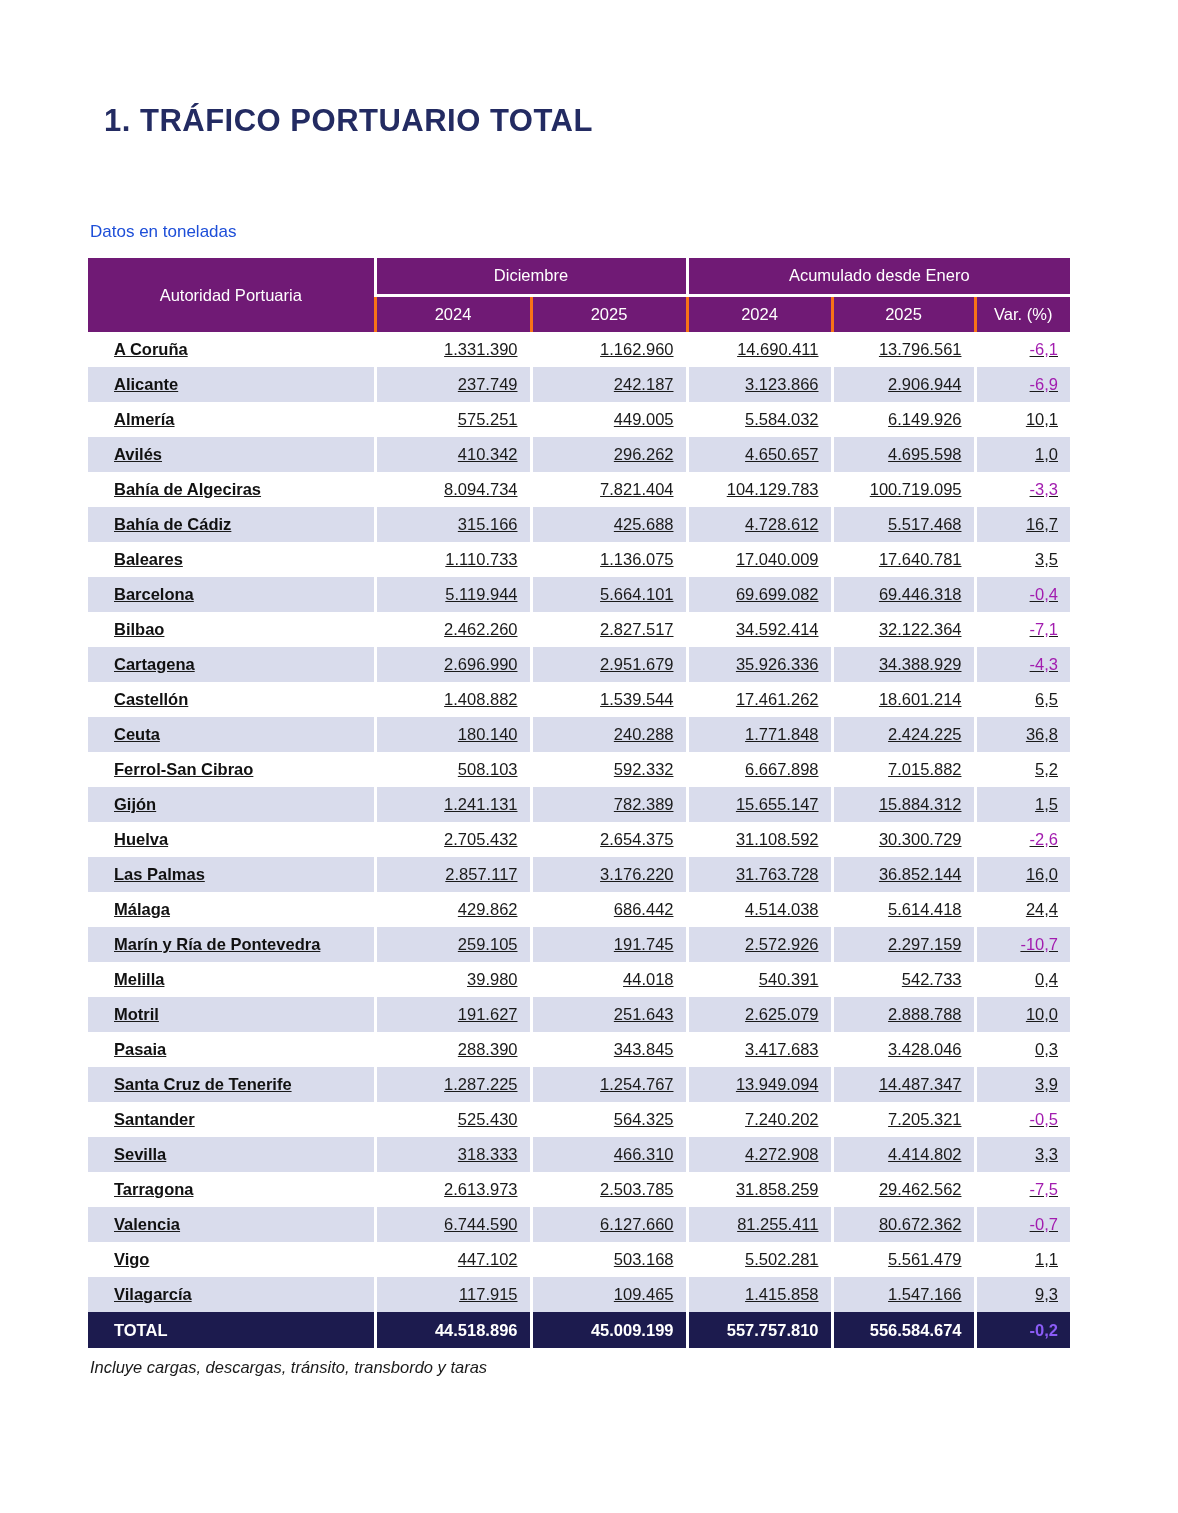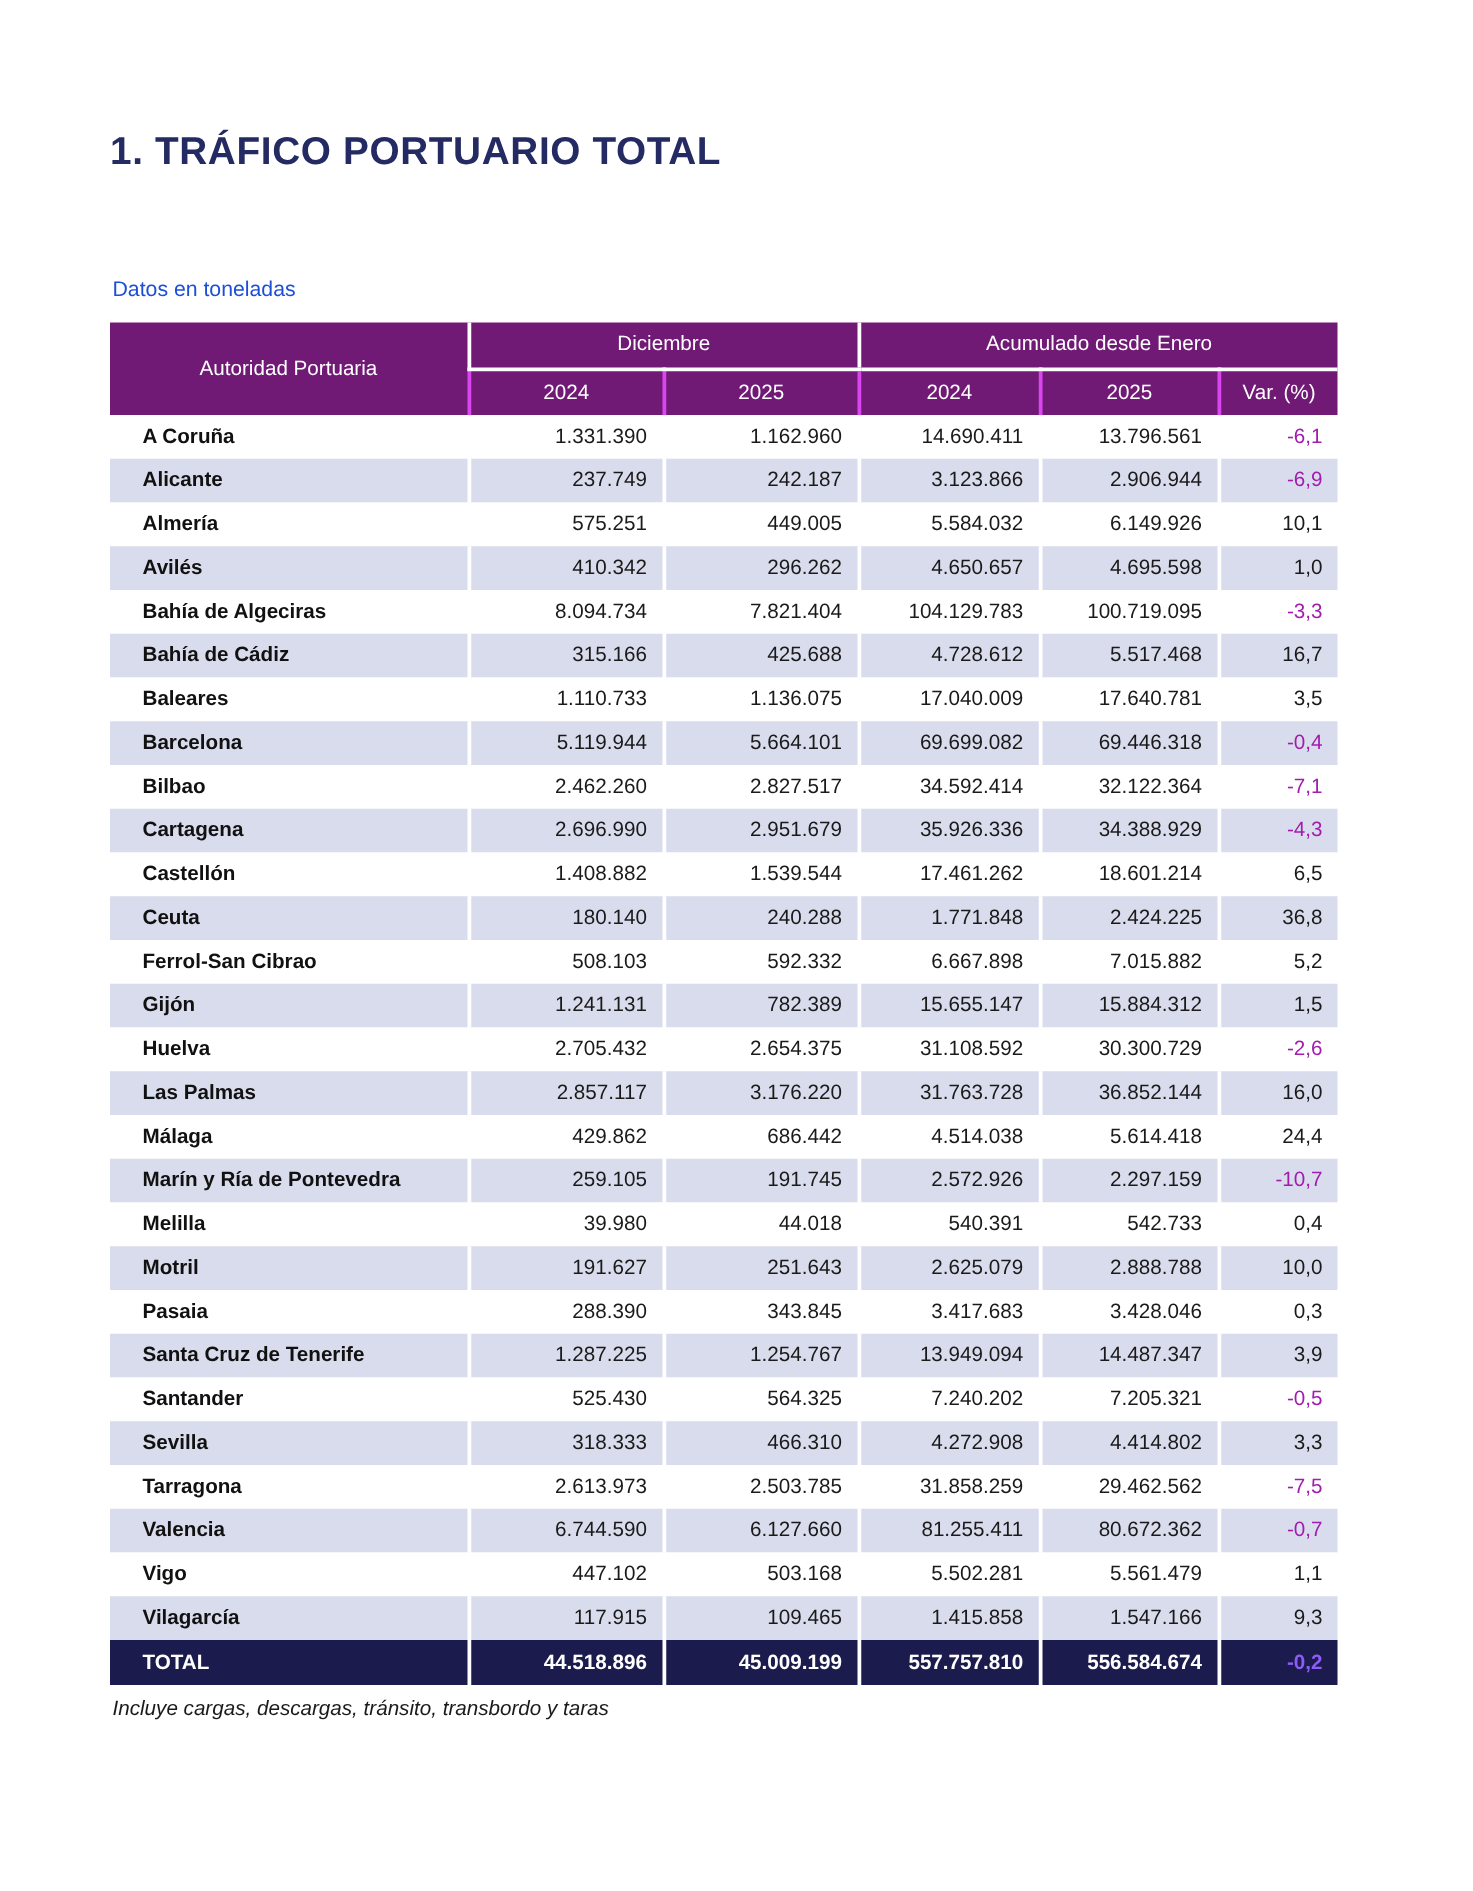--- a/index.html
+++ b/index.html
@@ -6,21 +6,21 @@
   html, body {
     width: 1178px; height: 1513px;
     background: #ffffff;
     font-family: "Liberation Sans", sans-serif;
     color: #1a1a1a;
     position: relative;
   }
   .page { position: absolute; left: 88px; top: 0; width: 984px; }
 
   .title {
-    position: absolute; top: 103px; left: 0;
+    position: absolute; top: 103px; left: 16px;
     font-size: 31px; font-weight: bold; color: #232b62;
     letter-spacing: 0.5px;
   }
   .subtitle {
     position: absolute; top: 222px; left: 2px;
     font-size: 17px; color: #1d4ed8;
   }
 
   table.traffic {
     position: absolute; top: 258px; left: 0;
@@ -38,23 +38,23 @@
   thead th {
     background: #701a75;
     color: #ffffff;
     font-size: 16.5px;
     font-weight: normal;
     text-align: center;
     vertical-align: middle;
   }
   thead tr { height: 37px; }
   th.th-group { border-left: 3px solid #ffffff; border-bottom: 3px solid #ffffff; }
-  th.th-sub   { border-left: 3px solid #d946ef; }
-
-  tbody tr { height: 35px; }
+  th.th-sub   { border-left: 3px solid #f97316; }
+
+  tbody tr { height: 35px; text-decoration: underline; }
   tbody tr:nth-child(even) td { background: #d9dcec; }
   tbody tr:nth-child(odd)  td { background: #ffffff; }
   tbody td + td { border-left: 3px solid #ffffff; }
 
   td.name-cell {
     font-weight: bold;
     font-size: 16.5px;
     text-align: left;
     padding-left: 26px;
     color: #111111;

